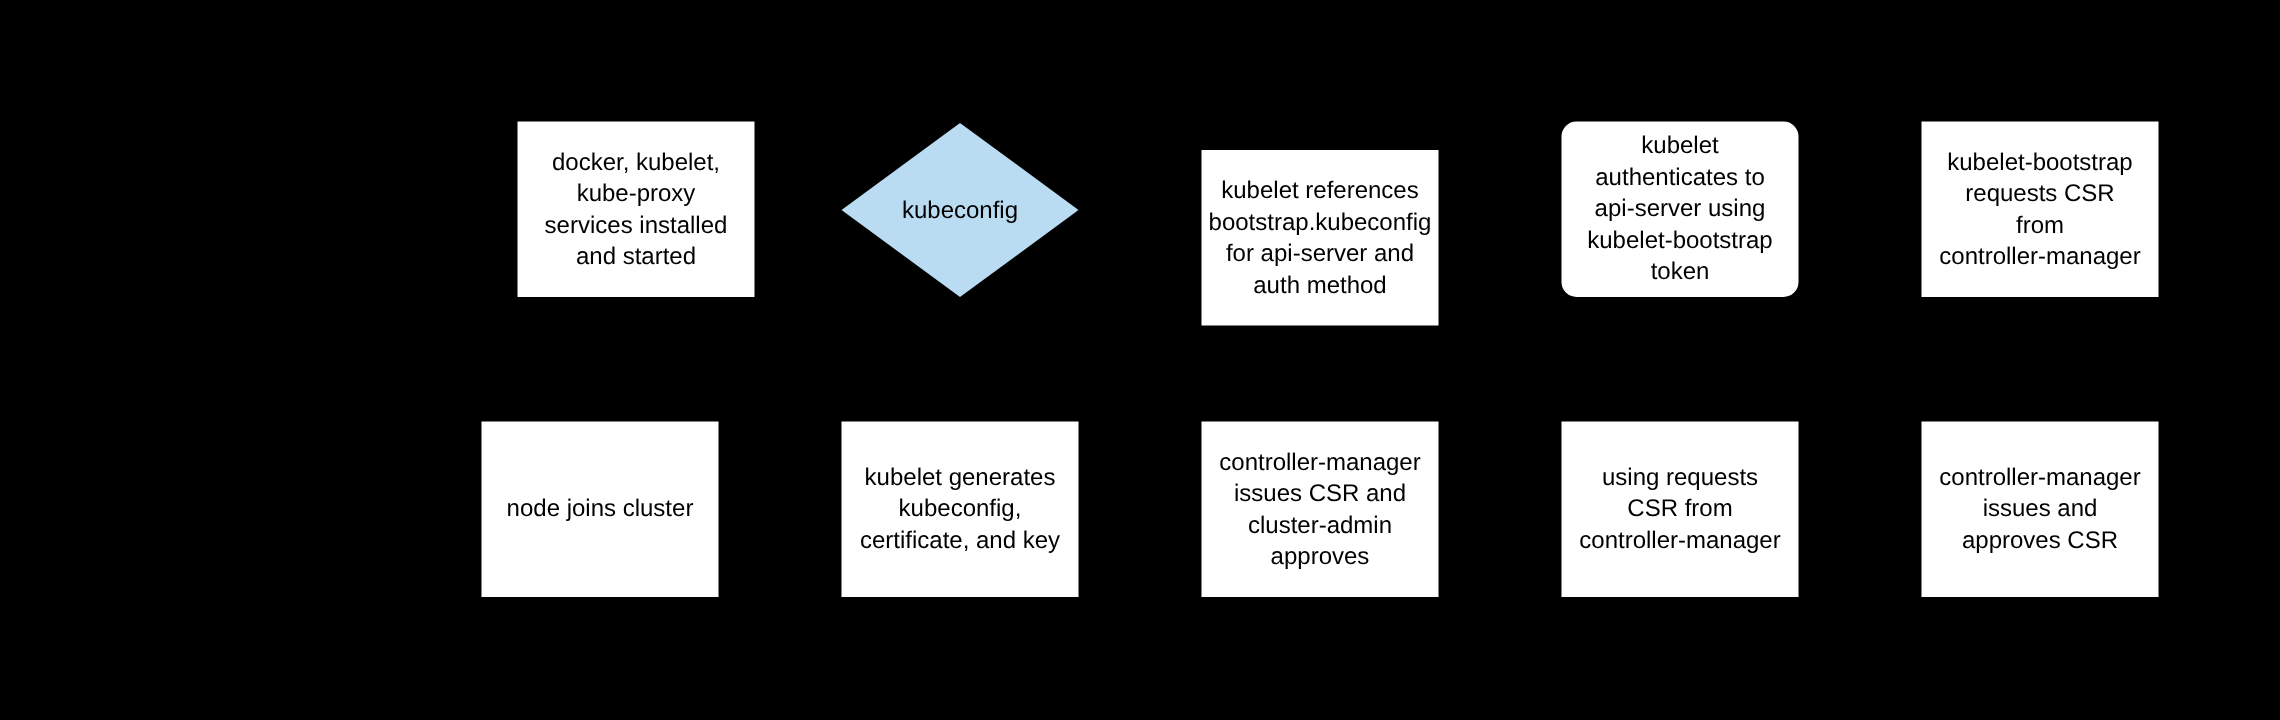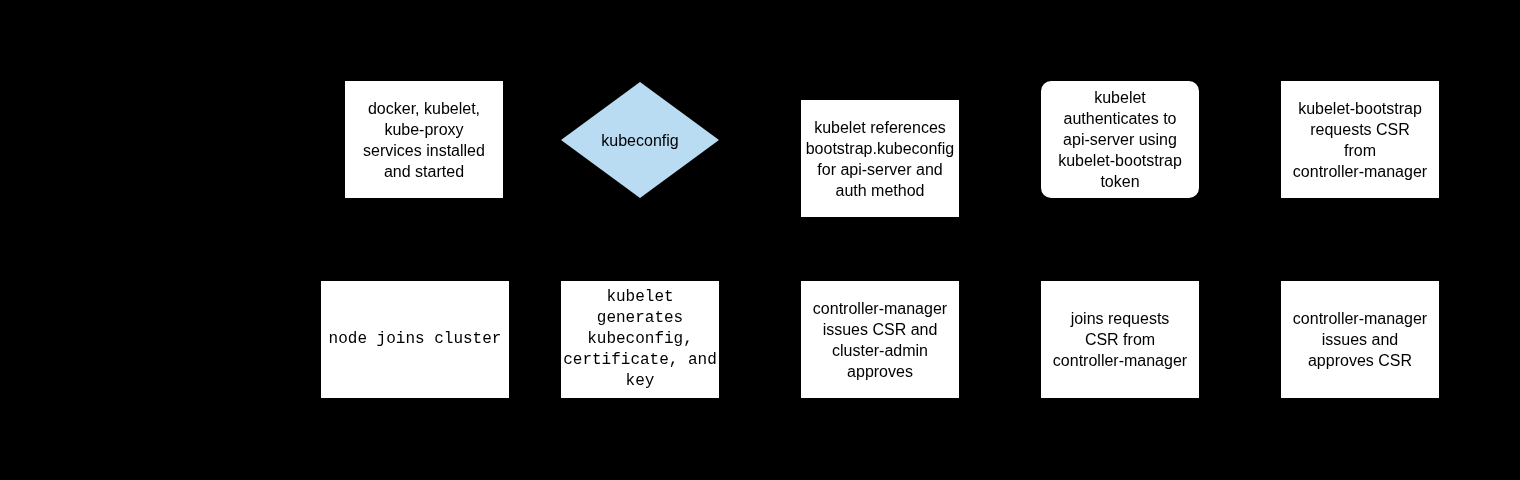--- a/index.html
+++ b/index.html
@@ -75,39 +75,39 @@
   </div>
 
   <div class="node process" style="left:1281px; top:81px; width:158px; height:117px;">
     <div class="label">kubelet-bootstrap
 requests CSR
 from
 controller-manager</div>
   </div>
 
 
-  <div class="node process" style="left:321px; top:281px; width:188px; height:117px;font-family:Liberation Mono, monospace;">
+  <div class="node process" style="left:321px; top:281px; width:158px; height:117px;">
     <div class="label">node joins cluster</div>
   </div>
 
-  <div class="node process" style="left:561px; top:281px; width:158px; height:117px;font-family:Liberation Mono, monospace;">
+  <div class="node process" style="left:561px; top:281px; width:158px; height:117px;">
     <div class="label">kubelet generates
 kubeconfig,
 certificate, and key</div>
   </div>
 
   <div class="node process" style="left:801px; top:281px; width:158px; height:117px;">
     <div class="label">controller-manager
 issues CSR and
 cluster-admin
 approves</div>
   </div>
 
   <div class="node process" style="left:1041px; top:281px; width:158px; height:117px;">
-    <div class="label">joins requests
+    <div class="label">using requests
 CSR from
 controller-manager</div>
   </div>
 
   <div class="node process" style="left:1281px; top:281px; width:158px; height:117px;">
     <div class="label">controller-manager
 issues and
 approves CSR</div>
   </div>
 

